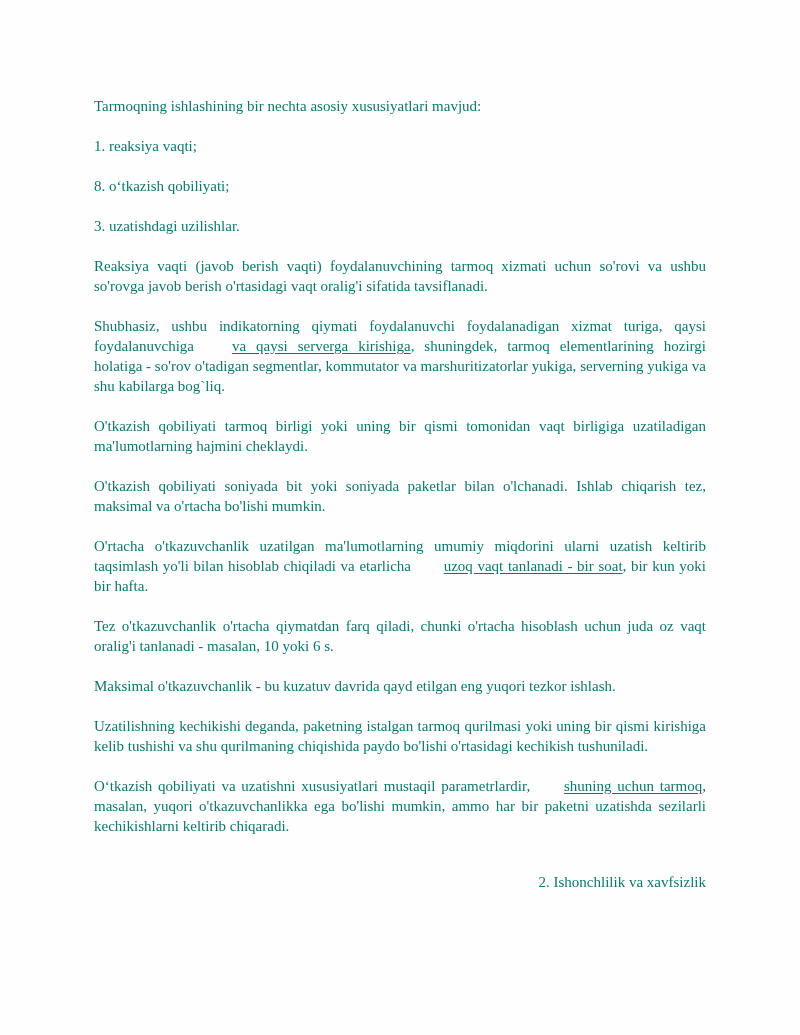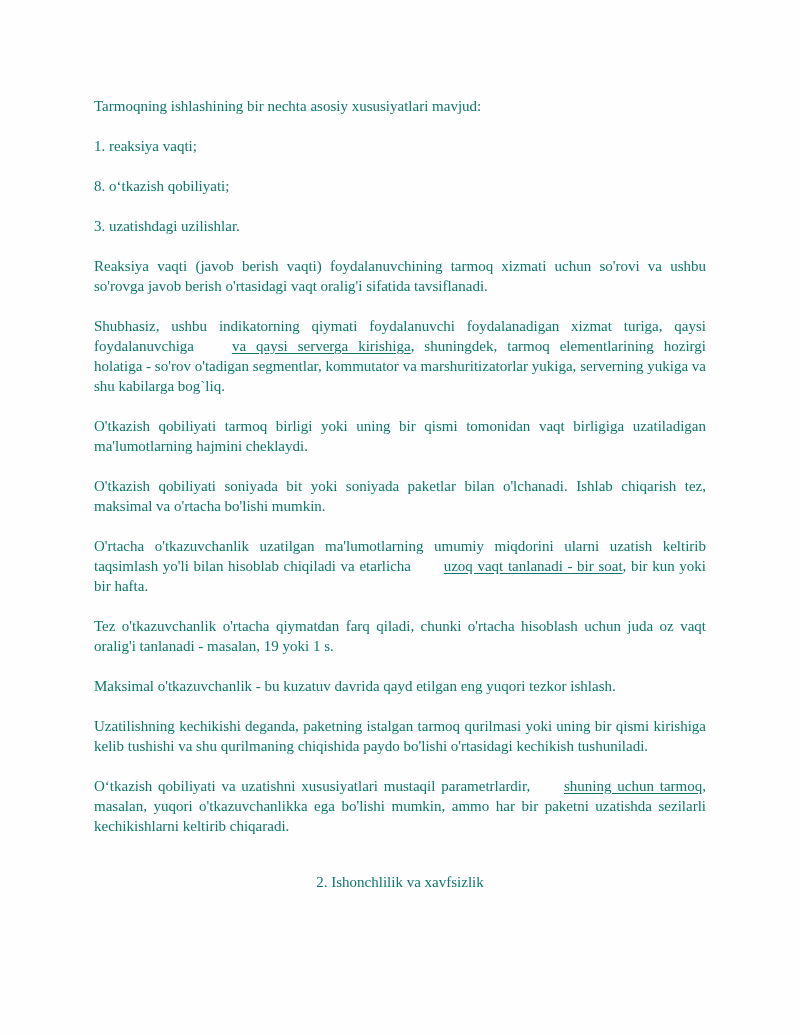--- a/index.html
+++ b/index.html
@@ -29,21 +29,21 @@
     margin: 0 0 20px 0;
     padding: 0;
   }
   .text-block p .u {
     text-decoration: underline;
     text-underline-offset: 2px;
     margin-left: 28px;
   }
   .text-block p.section-heading {
     margin-top: 36px;
-    text-align: center;
+    text-align: right;
   }
 </style>
 </head>
 <body>
 
 <div class="page">
   <div class="text-block">
 
     <p><span>Tarmoqning ishlashining bir nechta asosiy xususiyatlari mavjud:</span></p>
 
@@ -56,21 +56,21 @@
     <p><span>Reaksiya vaqti (javob berish vaqti) foydalanuvchining tarmoq xizmati uchun so'rovi va ushbu so'rovga javob berish o'rtasidagi vaqt oralig'i sifatida tavsiflanadi.</span></p>
 
     <p><span>Shubhasiz, ushbu indikatorning qiymati foydalanuvchi foydalanadigan xizmat turiga, qaysi foydalanuvchiga </span><span class="u">va qaysi serverga kirishiga</span><span>, shuningdek, tarmoq elementlarining hozirgi holatiga - so'rov o'tadigan segmentlar, kommutator va marshuritizatorlar yukiga, serverning yukiga va shu kabilarga bog`liq.</span></p>
 
     <p><span>O'tkazish qobiliyati tarmoq birligi yoki uning bir qismi tomonidan vaqt birligiga uzatiladigan ma'lumotlarning hajmini cheklaydi.</span></p>
 
     <p><span>O'tkazish qobiliyati soniyada bit yoki soniyada paketlar bilan o'lchanadi. Ishlab chiqarish tez, maksimal va o'rtacha bo'lishi mumkin.</span></p>
 
     <p><span>O'rtacha o'tkazuvchanlik uzatilgan ma'lumotlarning umumiy miqdorini ularni uzatish keltirib taqsimlash yo'li bilan hisoblab chiqiladi va etarlicha </span><span class="u">uzoq vaqt tanlanadi - bir soat</span><span>, bir kun yoki bir hafta.</span></p>
 
-    <p><span>Tez o'tkazuvchanlik o'rtacha qiymatdan farq qiladi, chunki o'rtacha hisoblash uchun juda oz vaqt oralig'i tanlanadi - masalan, 19 yoki 1 s.</span></p>
+    <p><span>Tez o'tkazuvchanlik o'rtacha qiymatdan farq qiladi, chunki o'rtacha hisoblash uchun juda oz vaqt oralig'i tanlanadi - masalan, 10 yoki 6 s.</span></p>
 
     <p><span>Maksimal o'tkazuvchanlik - bu kuzatuv davrida qayd etilgan eng yuqori tezkor ishlash.</span></p>
 
     <p><span>Uzatilishning kechikishi deganda, paketning istalgan tarmoq qurilmasi yoki uning bir qismi kirishiga kelib tushishi va shu qurilmaning chiqishida paydo bo'lishi o'rtasidagi kechikish tushuniladi.</span></p>
 
     <p><span>Oʻtkazish qobiliyati va uzatishni xususiyatlari mustaqil parametrlardir, </span><span class="u">shuning uchun tarmoq</span><span>, masalan, yuqori o'tkazuvchanlikka ega bo'lishi mumkin, ammo har bir paketni uzatishda sezilarli kechikishlarni keltirib chiqaradi.</span></p>
 
     <p class="section-heading"><span>2. Ishonchlilik va xavfsizlik</span></p>
 
   </div>

